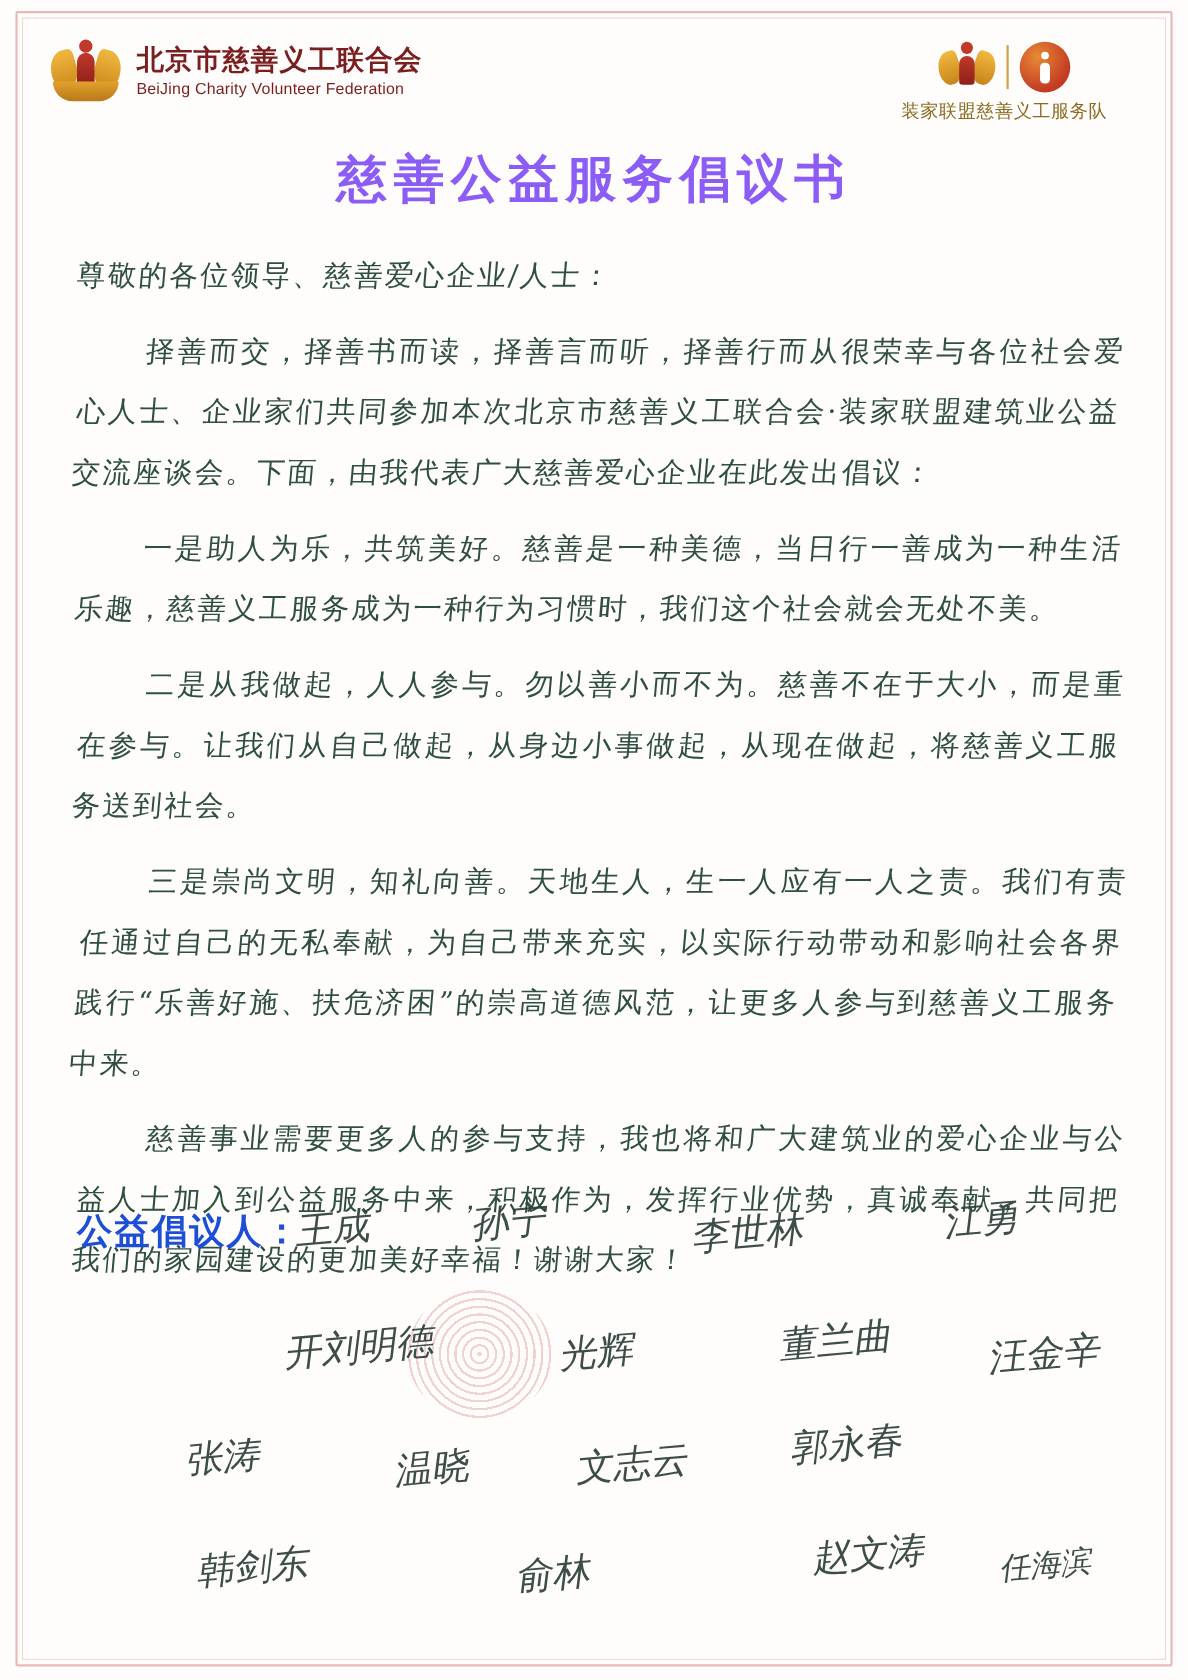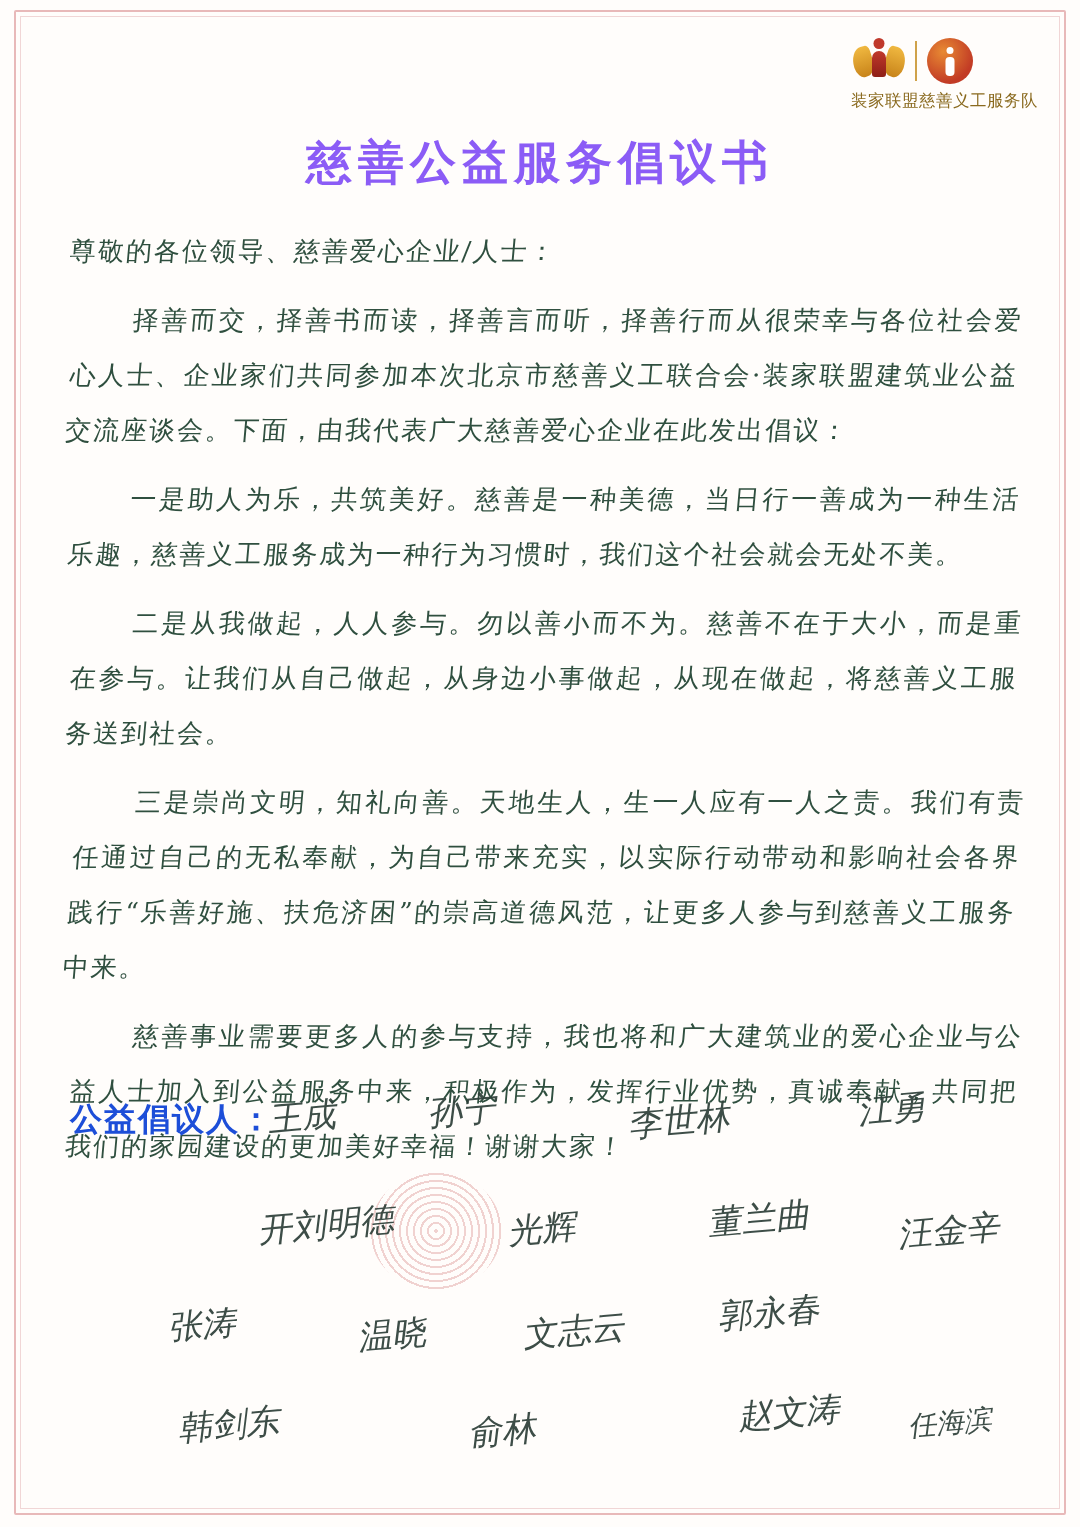--- a/index.html
+++ b/index.html
@@ -72,21 +72,21 @@
     font-size: 14.5px;
     color: #7a1f1f;
     letter-spacing: .2px;
     margin-top: 3px;
   }
 
   .logo-right {
     position: absolute;
     right: 2px;
     top: 8px;
-    text-align: right;
+    text-align: center;
     width: 250px;
   }
   .logo-right-marks {
     display: flex;
     align-items: center;
     justify-content: center;
     gap: 10px;
     height: 54px;
   }
   .divider-v {
@@ -289,20 +289,33 @@
   }
 </style>
 </head>
 <body>
 
 <div class="page">
   <div class="frame-border"></div>
 
   <div class="header">
 
+    <div class="logo-left">
+      <div class="crest">
+        <div class="wing-l"></div>
+        <div class="wing-r"></div>
+        <div class="figure"></div>
+        <div class="head"></div>
+        <div class="bowl"></div>
+      </div>
+      <div>
+        <div class="org-text-cn">北京市慈善义工联合会</div>
+        <div class="org-text-en">BeiJing Charity Volunteer Federation</div>
+      </div>
+    </div>
 
     <div class="logo-right">
       <div class="logo-right-marks">
         <div class="mini-crest">
           <div class="wing-l"></div>
           <div class="wing-r"></div>
           <div class="figure"></div>
           <div class="head"></div>
         </div>
         <div class="divider-v"></div>

